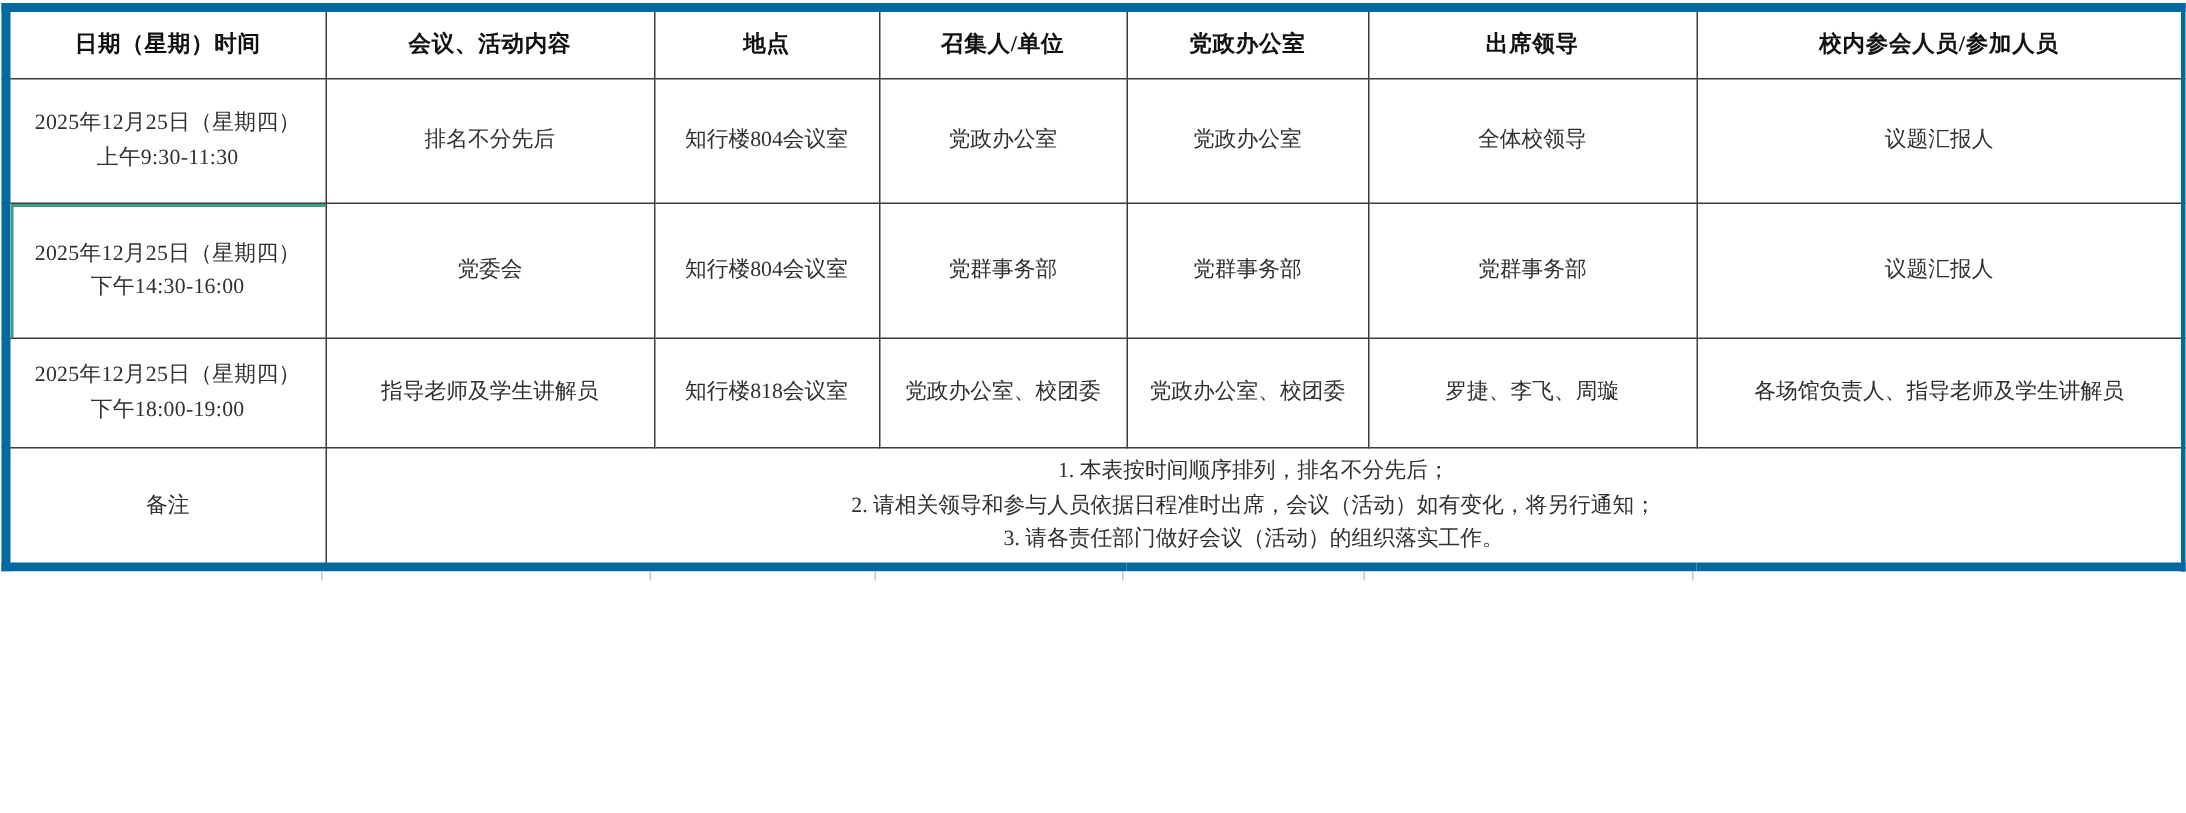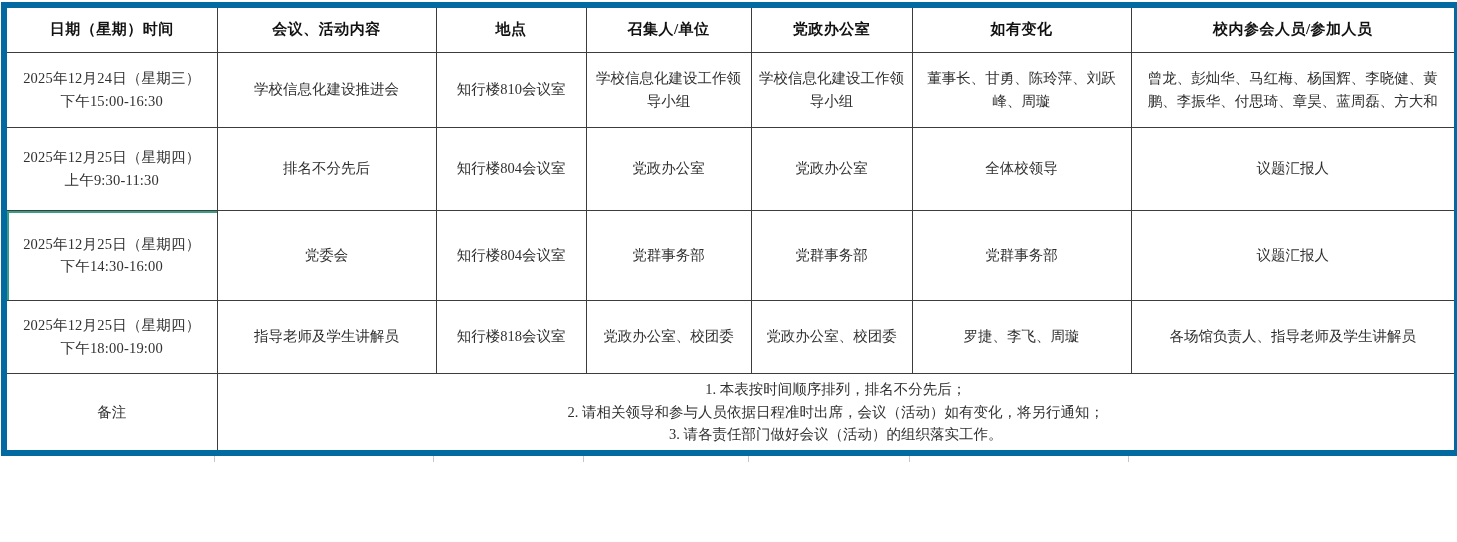--- a/index.html
+++ b/index.html
@@ -86,35 +86,25 @@
       <col style="width:219px">
       <col style="width:326px">
     </colgroup>
     <thead>
       <tr class="hdr">
         <th>日期（星期）时间</th>
         <th>会议、活动内容</th>
         <th>地点</th>
         <th>召集人/单位</th>
         <th>党政办公室</th>
-        <th>如有变化</th>
+        <th>出席领导</th>
         <th>校内参会人员/参加人员</th>
       </tr>
     </thead>
     <tbody>
-      <tr class="r0">
-        <td class="date-cell pre">2025年12月24日（星期三）
-下午15:00-16:30</td>
-        <td>学校信息化建设推进会</td>
-        <td>知行楼810会议室</td>
-        <td>学校信息化建设工作领导小组</td>
-        <td>学校信息化建设工作领导小组</td>
-        <td>董事长、甘勇、陈玲萍、刘跃峰、周璇</td>
-        <td>曾龙、彭灿华、马红梅、杨国辉、李晓健、黄鹏、李振华、付思琦、章昊、蓝周磊、方大和</td>
-      </tr>
       <tr class="r1">
         <td class="date-cell pre">2025年12月25日（星期四）
 上午9:30-11:30</td>
         <td>排名不分先后</td>
         <td>知行楼804会议室</td>
         <td>党政办公室</td>
         <td>党政办公室</td>
         <td>全体校领导</td>
         <td>议题汇报人</td>
       </tr>

